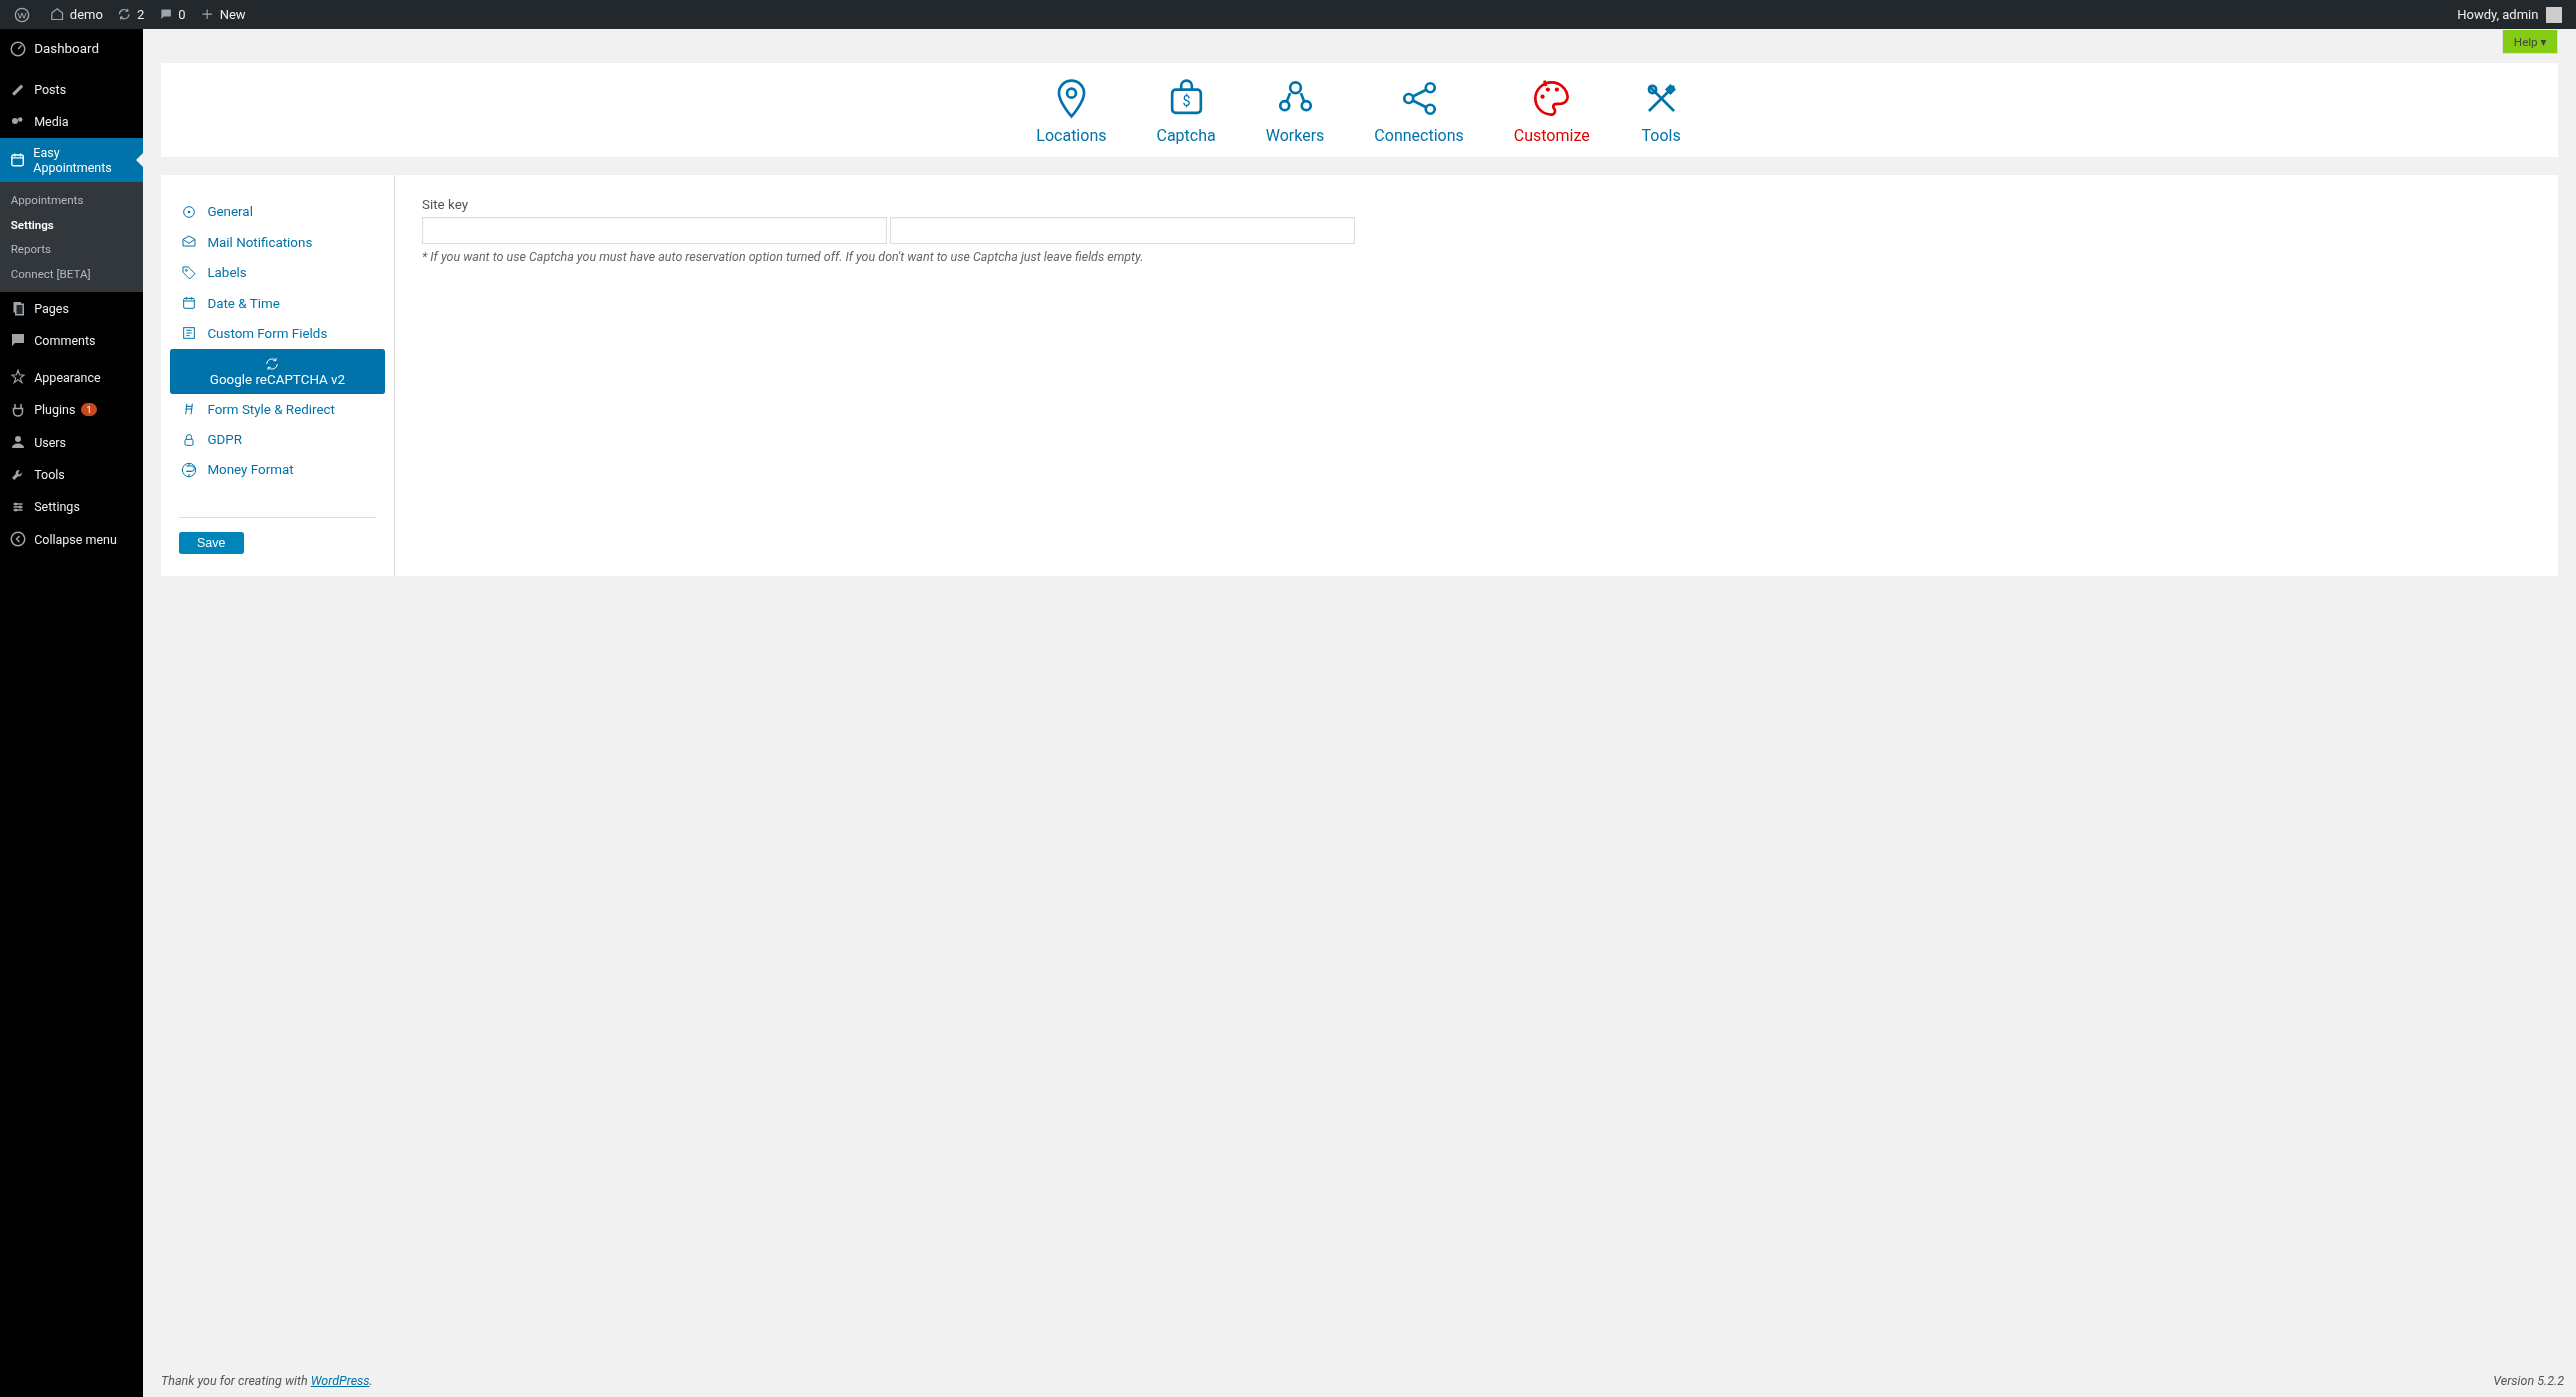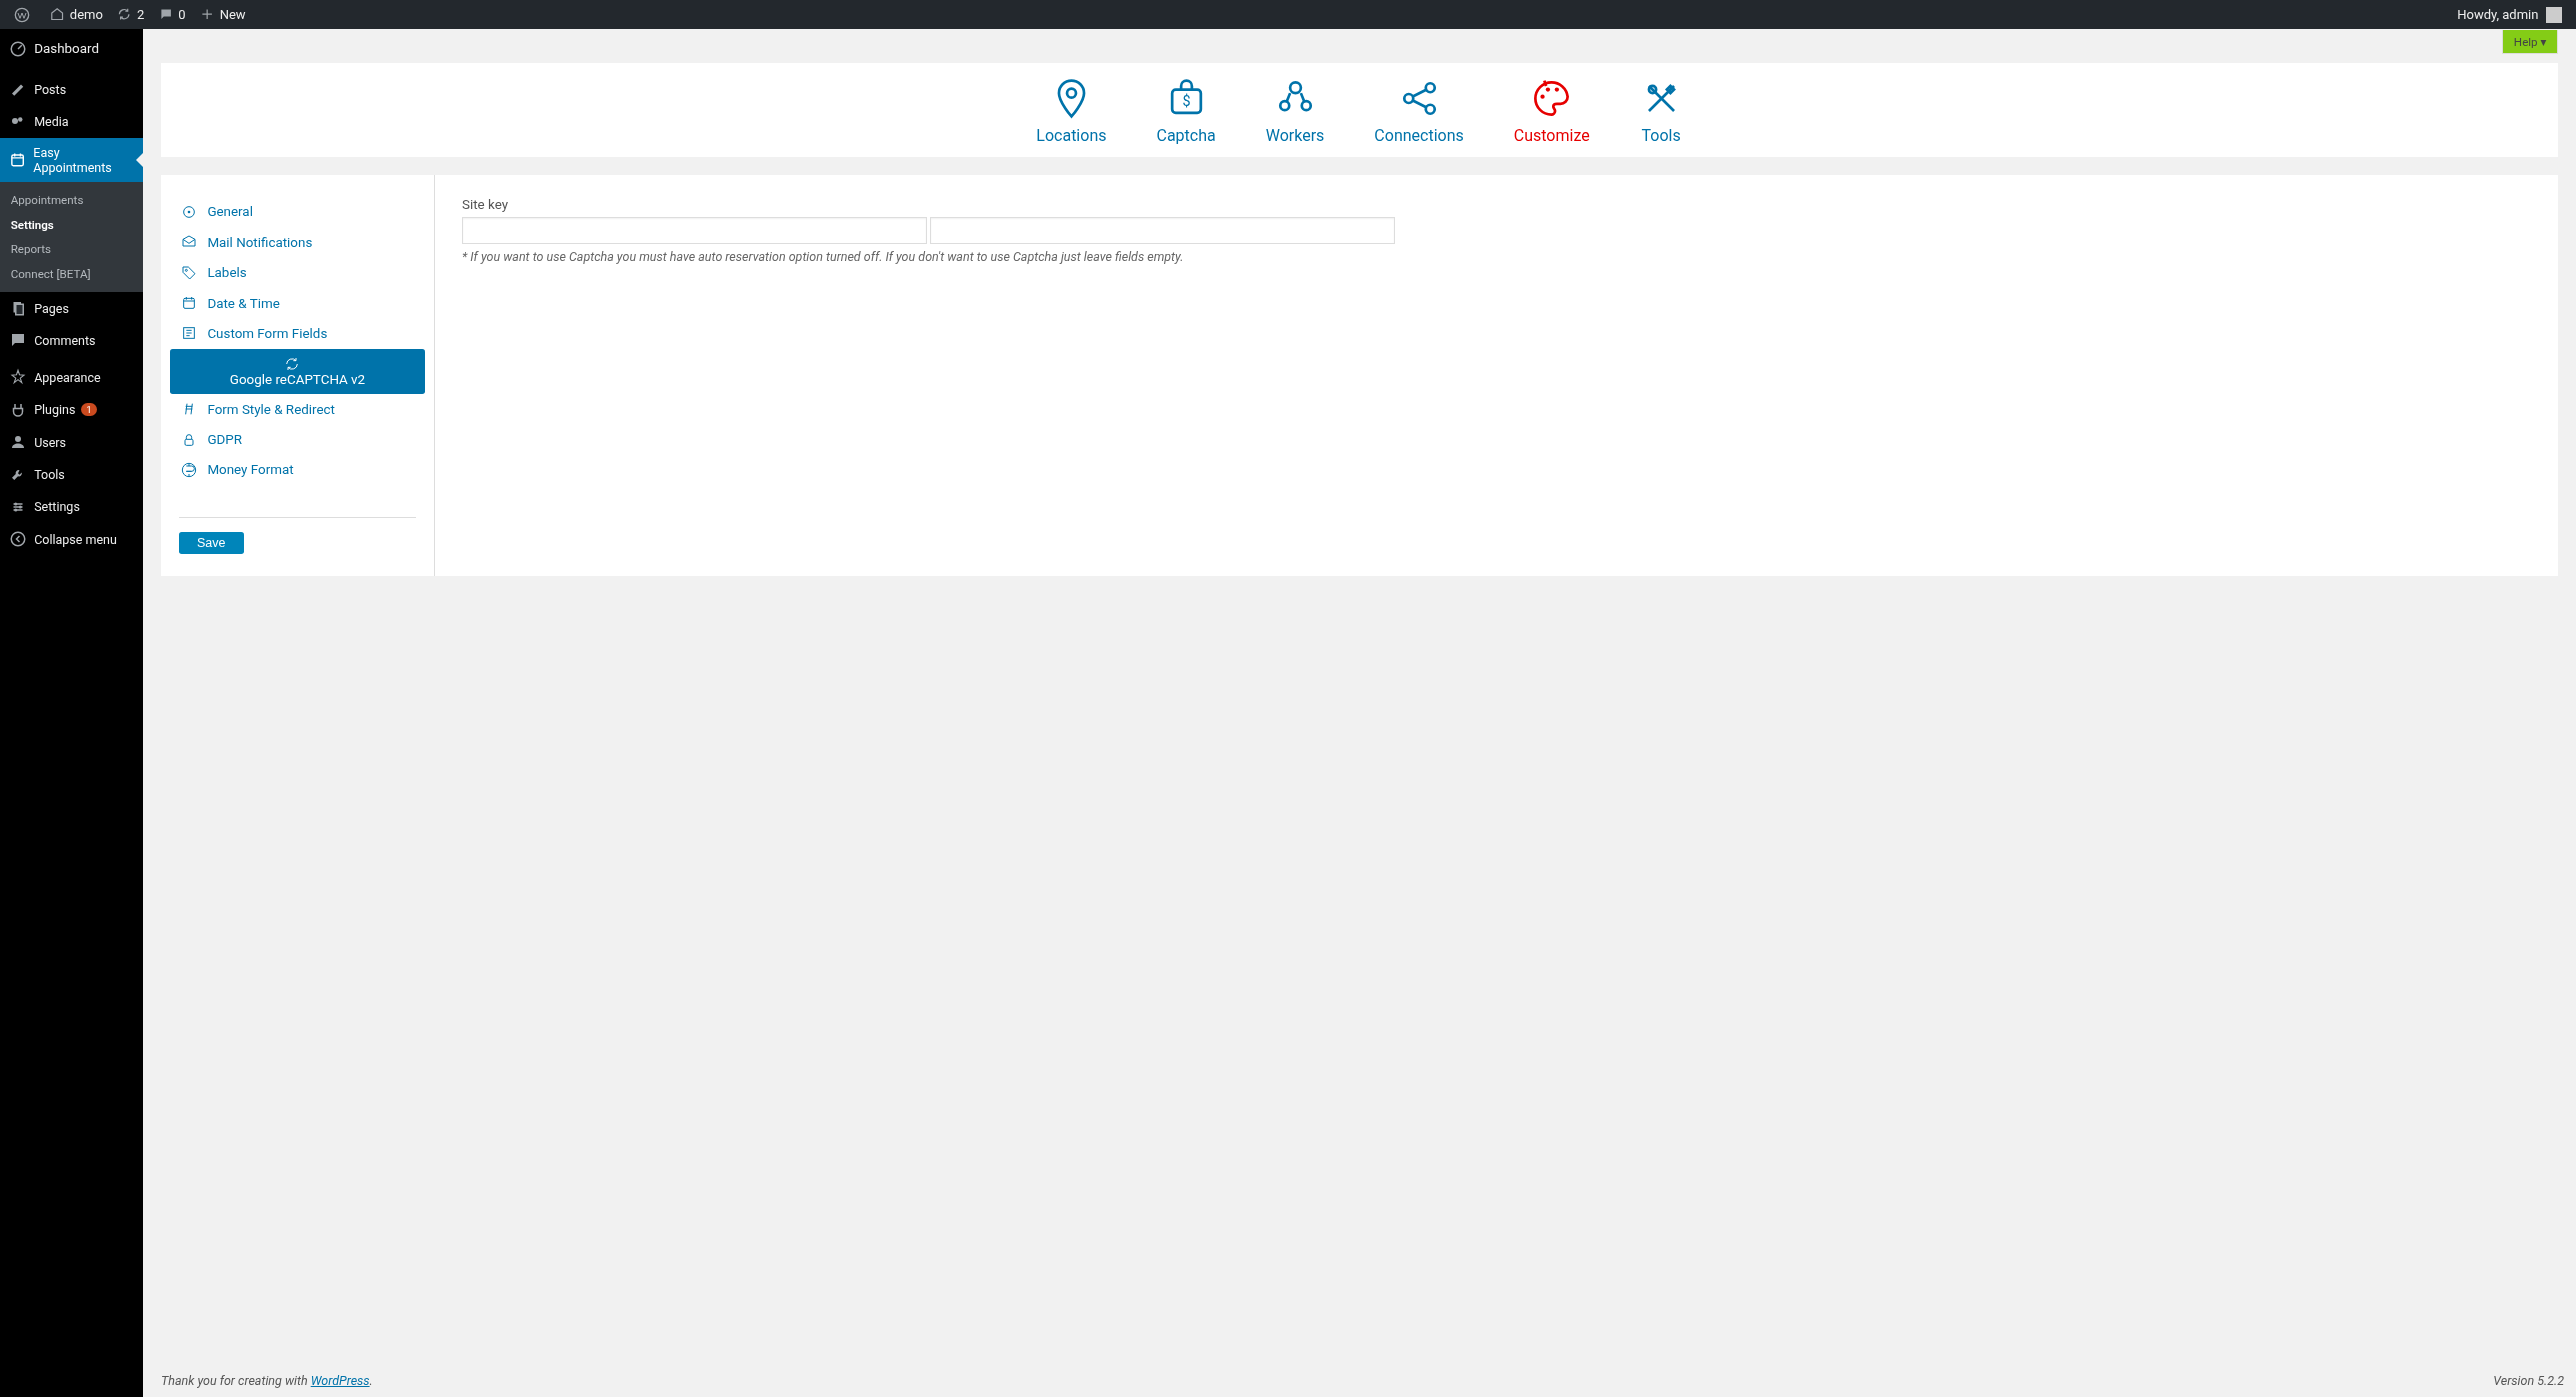--- a/index.html
+++ b/index.html
@@ -24,21 +24,21 @@
 .sidebar .badge{background:#ca4a1f;color:#fff;border-radius:9px;font-size:9.8px;padding:0.9px 5.4px;margin-left:5.4px;}
 .sidebar .sep{height:4.5px;}
 .content{flex:1;padding:0 18px 18px;position:relative;}
 .help-tab{position:absolute;top:1px;right:18px;background:#84cc16;border:0.9px solid #ddd;border-top:none;padding:4.5px 10.7px;font-size:11.6px;cursor:pointer;}
 .help-tab::after{content:" ▾";}
 .tabs-card{background:#fff;margin-top:34px;padding:14.3px 18px 12.5px;display:flex;justify-content:center;gap:50px;}
 .tab{display:flex;flex-direction:column;align-items:center;color:#0073aa;cursor:pointer;font-size:16px;}
 .tab.active{color:#e60000;}
 .tab svg{width:43px;height:43px;stroke:currentColor;fill:none;stroke-width:1.5;margin-bottom:5.4px;}
 .panel{background:#fff;margin-top:18px;display:flex;min-height:385px;}
-.side-nav{width:274px;padding:21.5px 9px;border-right:0.9px solid #ddd;}
+.side-nav{width:234px;padding:21.5px 9px;border-right:0.9px solid #ddd;}
 .side-nav .nav-item{display:flex;align-items:center;padding:7.2px 10.7px;color:#0073aa;cursor:pointer;font-size:13.4px;border-radius:2.7px;}
 .side-nav .nav-item.active{background:#0073aa;color:#fff;flex-direction:column;}
 .side-nav .nav-item svg{width:16px;height:16px;margin-right:10.7px;stroke:currentColor;fill:none;stroke-width:1.5;}
 .side-nav hr{margin:32px 9px 14.3px;border:none;border-top:0.9px solid #ddd;}
 .save-btn{background:#0085ba;color:#fff;border:none;padding:4px 18px;font-size:12.5px;border-radius:2.7px;margin-left:9px;cursor:pointer;}
 .form-area{flex:1;padding:21.5px 27px;}
 .form-area label{display:block;font-size:13.4px;color:#555;margin-bottom:5.4px;}
 .form-area input[type=text]{width:465px;max-width:100%;padding:5.4px 7.2px;border:0.9px solid #ddd;background:#fff;font-size:12.5px;margin-bottom:5.4px;box-shadow:inset 0 0.9px 1.8px rgba(0,0,0,.06);}
 .form-area .hint{font-style:italic;color:#666;font-size:12.5px;margin-bottom:19.7px;}
 .form-area .hint a{color:#0073aa;text-decoration:none;}

